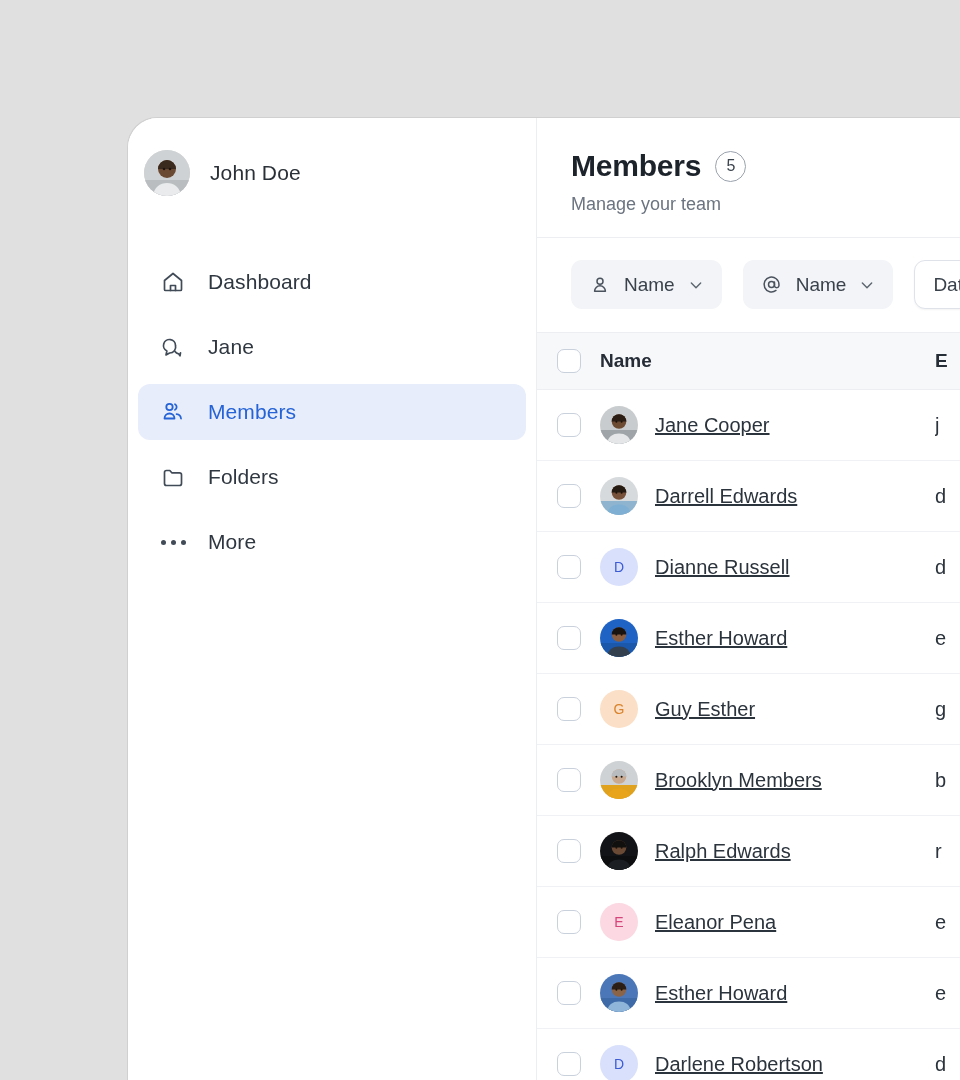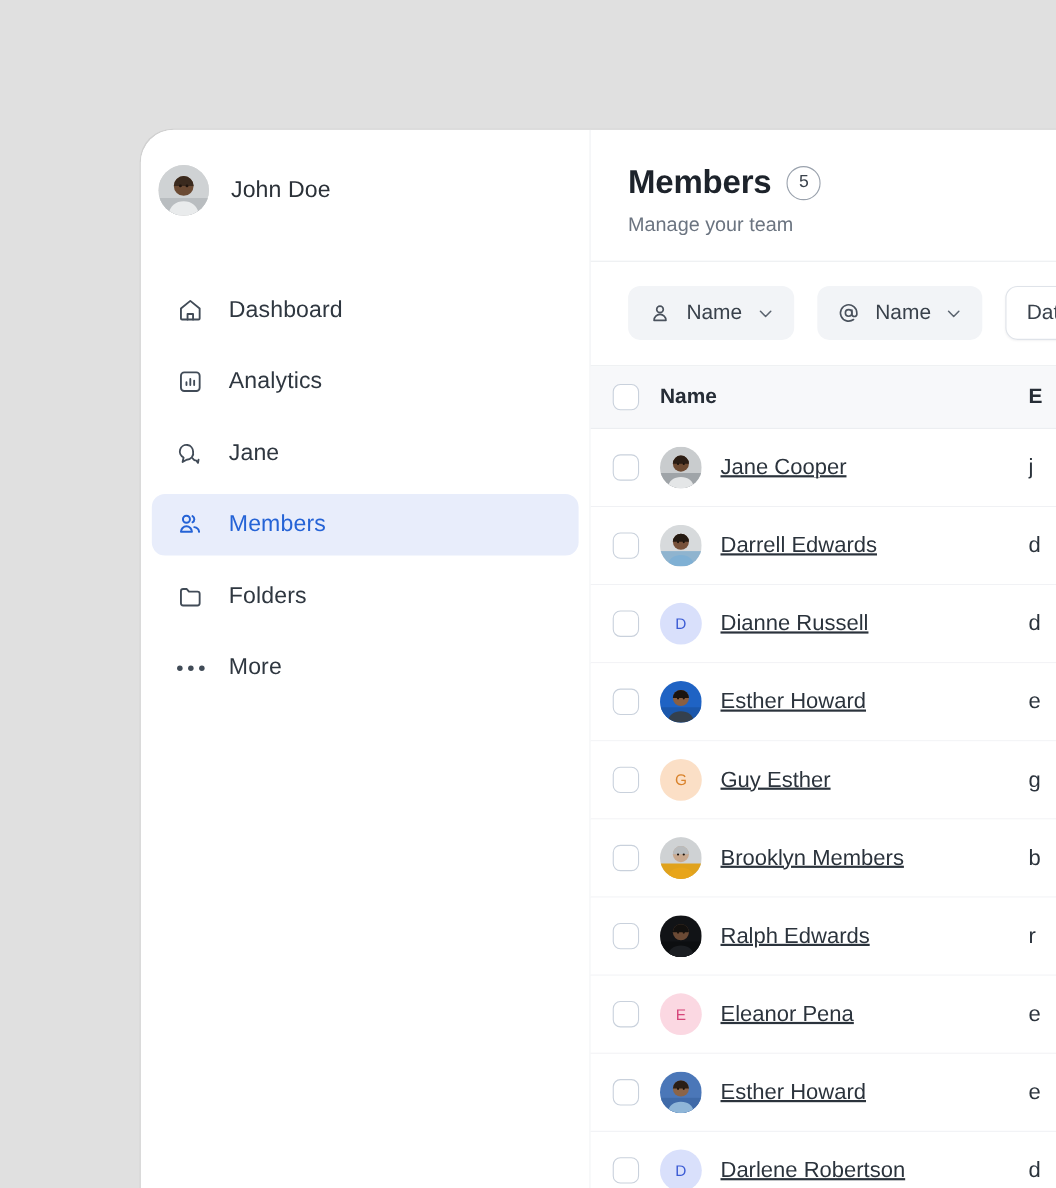--- a/index.html
+++ b/index.html
@@ -256,29 +256,20 @@
       <div class="nav-item">
         <span class="nav-icon">
           <svg width="24" height="24" viewBox="0 0 24 24" fill="none" stroke="currentColor" stroke-width="1.7" stroke-linecap="round" stroke-linejoin="round">
             <path d="M3.5 10.5 12 3.5l8.5 7v9a1 1 0 0 1-1 1h-15a1 1 0 0 1-1-1z"></path>
             <path d="M9.5 20.5v-5h5v5"></path>
           </svg>
         </span>
         <span class="nav-label">Dashboard</span>
       </div>
 
-      <div class="nav-item">
-        <span class="nav-icon">
-          <svg width="24" height="24" viewBox="0 0 24 24" fill="none" stroke="currentColor" stroke-width="1.7" stroke-linecap="round" stroke-linejoin="round">
-            <rect x="3.5" y="3.5" width="17" height="17" rx="3"></rect>
-            <path d="M8.5 15v-2.5M12 15V9.5M15.5 15v-4"></path>
-          </svg>
-        </span>
-        <span class="nav-label">Analytics</span>
-      </div>
 
       <div class="nav-item">
         <span class="nav-icon">
           <svg width="24" height="24" viewBox="0 0 24 24" fill="none" stroke="currentColor" stroke-width="1.7" stroke-linecap="round" stroke-linejoin="round">
             <path d="M14.5 10.5a6 6 0 1 0-8.6 5.4L5 20l3.6-2a6 6 0 0 0 5.9-7.5z"></path>
             <path d="M14 16.5a5 5 0 0 0 3.6 2.3l1.4 2 .5-3"></path>
           </svg>
         </span>
         <span class="nav-label">Jane</span>
       </div>

